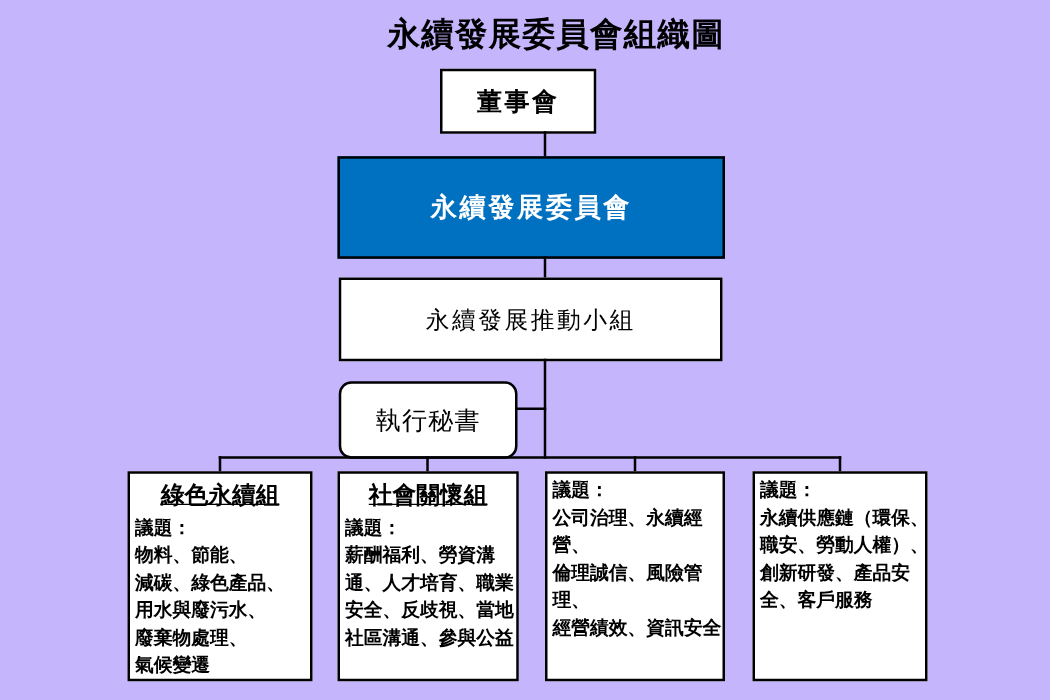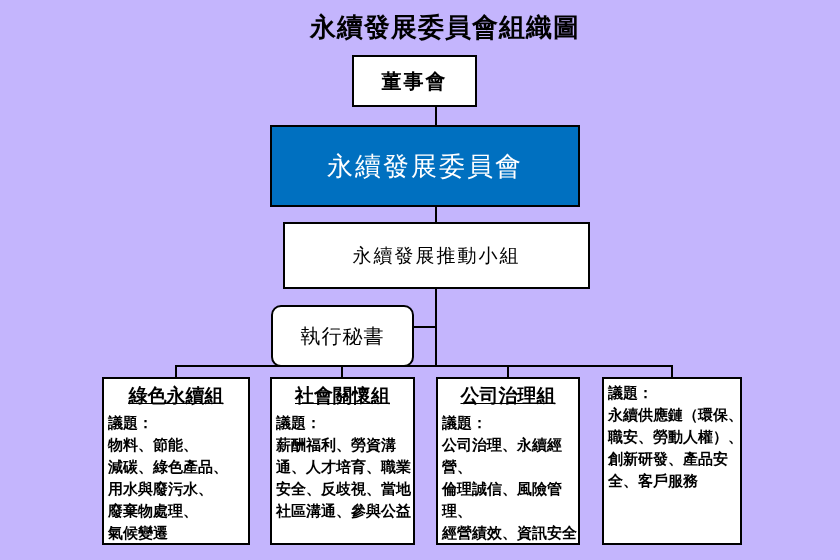--- a/index.html
+++ b/index.html
@@ -32,23 +32,23 @@
     display: flex;
     align-items: center;
     justify-content: center;
     text-align: center;
   }
   .node-board   { left: 352px; top: 55px;  width: 125px; height: 52px; font-size: 20px; font-weight: bold; letter-spacing: 2px; }
   .node-committee {
     left: 270px; top: 125px; width: 310px; height: 82px;
     background: var(--accent, #0070C0);
     color: var(--accent-text, #ffffff);
-    font-size: 26px; font-weight: normal; letter-spacing: 2px;
+    font-size: 21px; font-weight: bold; letter-spacing: 2px;
   }
-  .node-team      { left: 271px; top: 222px; width: 307px; height: 67px; font-size: 19px; letter-spacing: 2px; margin-left: 12px; }
+  .node-team      { left: 271px; top: 222px; width: 307px; height: 67px; font-size: 19px; letter-spacing: 2px; }
   .node-secretary { left: 271px; top: 305px; width: 143px; height: 62px; font-size: 20px; letter-spacing: 1px; border-radius: 10px; }
 
   .group {
     position: absolute;
     top: 377px; height: 168px;
     box-sizing: border-box;
     border: 2px solid #000;
     background: #fff;
   }
   .group-1 { left: 102px; width: 148px; }
@@ -135,21 +135,20 @@
   <div class="group group-2">
     <div class="group-title">社會關懷組</div>
     <div class="group-topics">議題：
 薪酬福利、勞資溝
 通、人才培育、職業
 安全、反歧視、當地
 社區溝通、參與公益</div>
   </div>
 
   <div class="group group-3">
-    <div class="group-title">公司治理組</div>
     <div class="group-topics">議題：
 公司治理、永續經
 營、
 倫理誠信、風險管
 理、
 經營績效、資訊安全</div>
   </div>
 
   <div class="group group-4">
     <div class="group-topics">議題：

